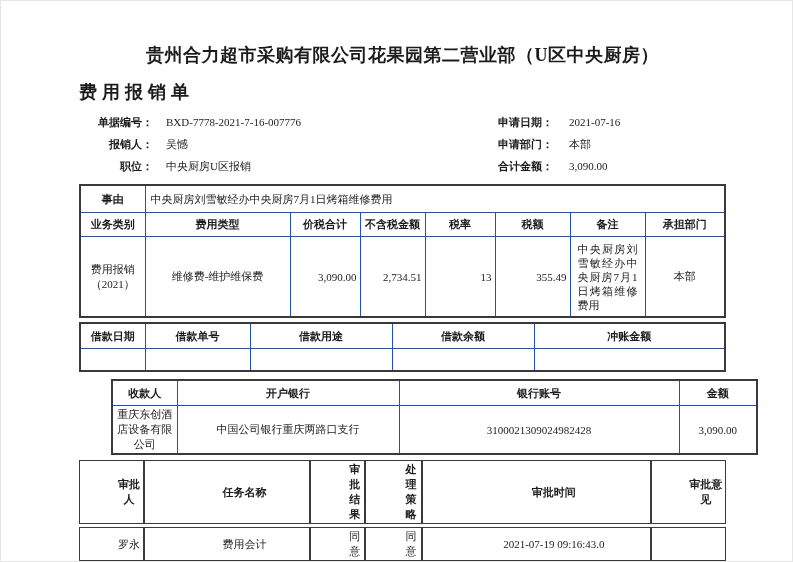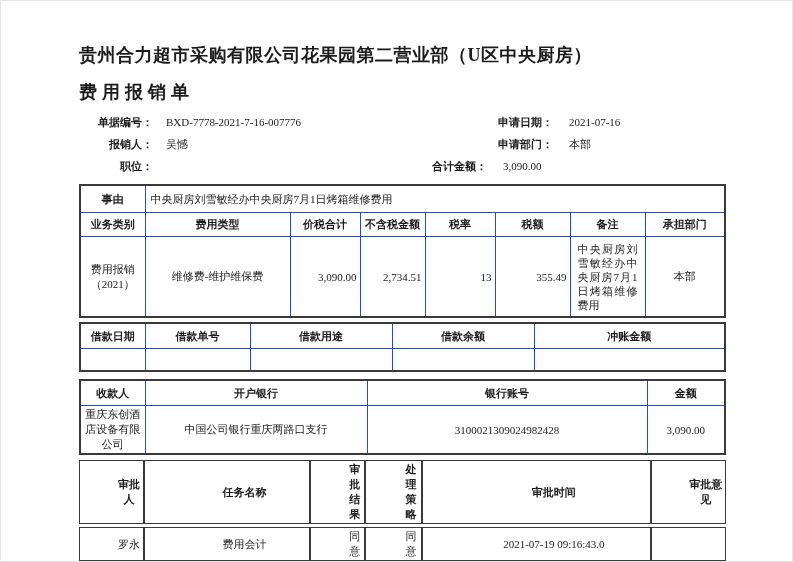--- a/index.html
+++ b/index.html
@@ -3,21 +3,21 @@
 <meta charset="utf-8">
 <style>
   html,body{margin:0;padding:0;}
   body{
     width:793px;height:562px;background:#ffffff;overflow:hidden;
     font-family:"Liberation Serif","DejaVu Serif",serif;
     color:#1c1c1c;border:1px solid #e6e6e6;box-sizing:border-box;
   }
   .sheet{width:647px;margin-left:78px;padding-top:42px;}
   .title{
-    font-size:18px;font-weight:bold;line-height:25px;
+    text-align:center;font-size:18px;font-weight:bold;line-height:25px;
     letter-spacing:0.5px;
   }
   .subtitle{
     text-align:left;font-size:18px;font-weight:bold;line-height:25px;
     margin-top:12px;letter-spacing:5px;
   }
   .meta{margin-top:6px;display:grid;grid-template-columns:74px 334px 66px 1fr;font-size:11px;}
   .meta .lbl{text-align:center;height:22px;display:flex;align-items:center;justify-content:flex-end;font-weight:bold;}
   .meta .val{height:22px;display:flex;align-items:center;padding-left:13px;}
   .meta .val.r{padding-left:16px;}
@@ -25,21 +25,21 @@
   table{border-collapse:collapse;table-layout:fixed;width:647px;border:2px solid #3a3a3a;}
   td{border:1px solid #1d4ed8;font-size:11px;padding:1px 2px;vertical-align:middle;
      word-break:break-all;overflow:hidden;}
   .hc{text-align:center;font-weight:bold;}
   .cc{text-align:center;}
   .lc{text-align:left;padding-left:5px;}
   .num{text-align:right;padding-right:3px;}
   .remark{text-align:justify;padding:2px 7px;line-height:14px;}
   .t1{margin-top:7px;}
   .t2{margin-top:4px;}
-  .t3{margin-top:7px;}
+  .t3{margin-top:7px;margin-left:32px;}
   .t4{margin-top:2px;border:none;border-collapse:separate;border-spacing:0 3px;}
   .t4 td{border:1.5px solid #3a3a3a;padding-left:37px;}
   .rh27 td{height:24px;}
   .rh25 td{height:21px;}
   .rh79 td{height:75px;}
   .rh26 td{height:22px;}
   .rh23 td{height:19px;}
   .rh46 td{height:42px;}
 </style>
 </head>
@@ -55,20 +55,21 @@
     <div class="val">BXD-7778-2021-7-16-007776</div>
     <div class="lbl">申请日期：</div>
     <div class="val r">2021-07-16</div>
 
     <div class="lbl">报销人：</div>
     <div class="val">吴憾</div>
     <div class="lbl">申请部门：</div>
     <div class="val r">本部</div>
 
     <div class="lbl">职位：</div>
+    <div class="val">中央厨房U区报销</div>
     <div class="lbl">合计金额：</div>
     <div class="val r">3,090.00</div>
   </div>
 
   <table class="t1">
     <colgroup>
       <col style="width:65px">
         <col style="width:145px">
         <col style="width:70px">
         <col style="width:65px">

